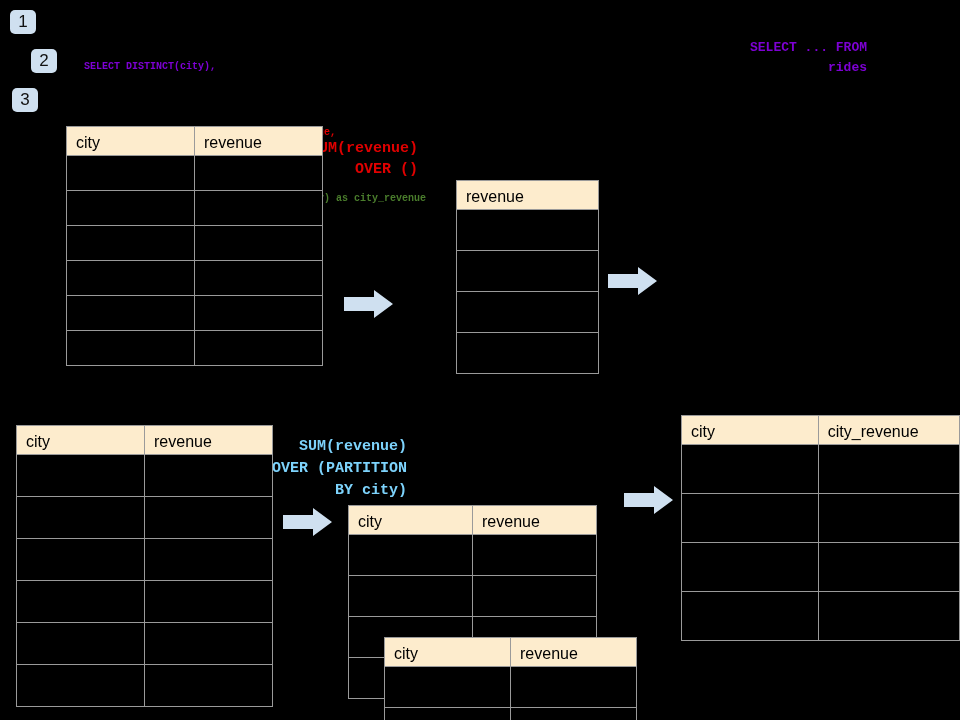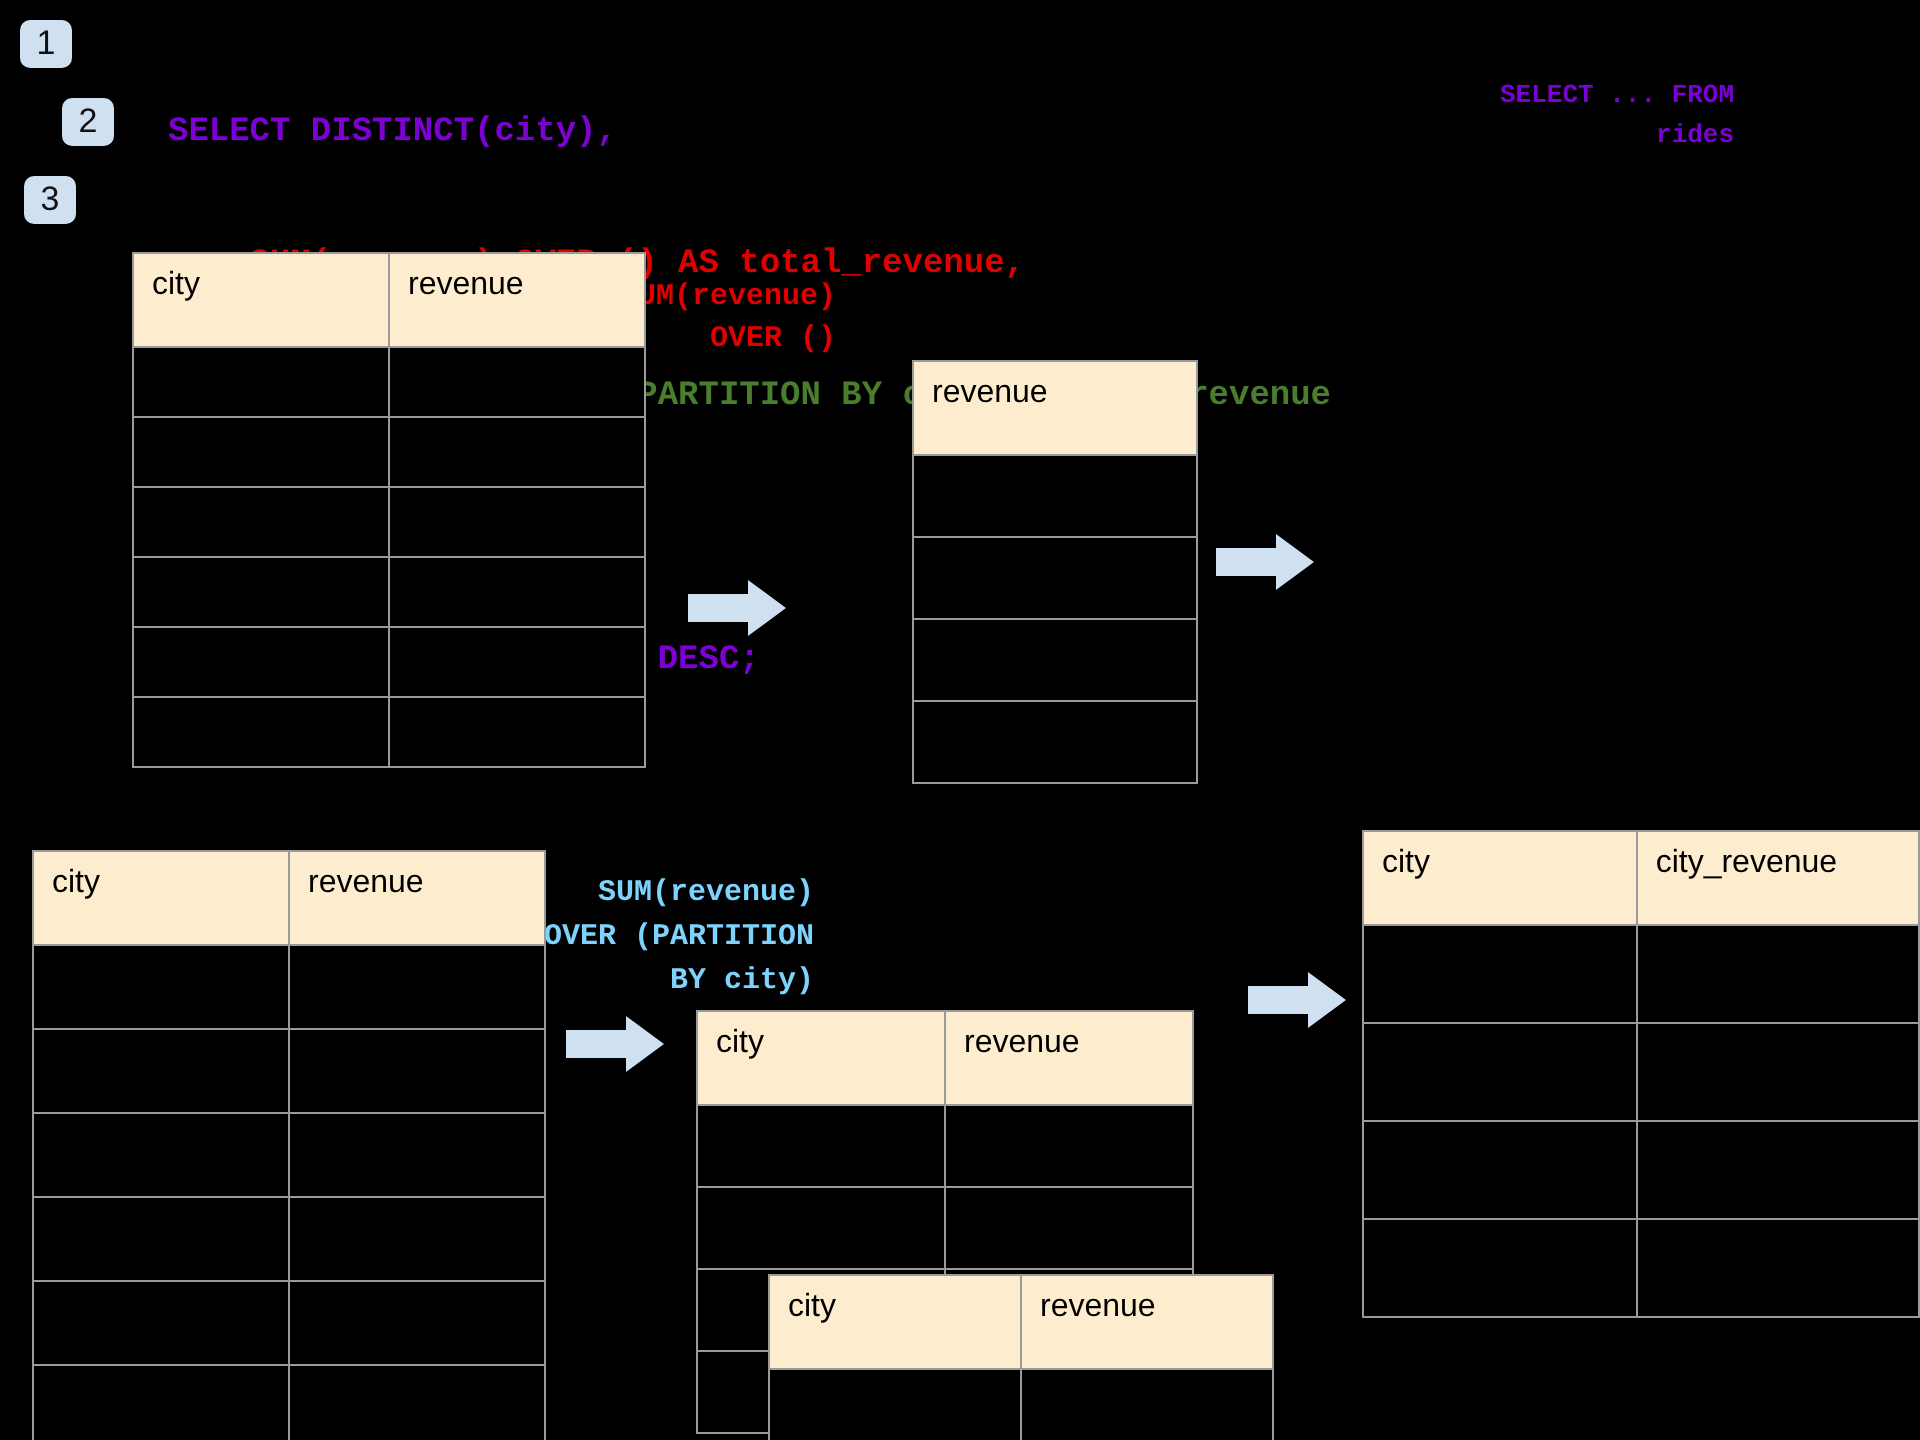--- a/index.html
+++ b/index.html
@@ -32,21 +32,21 @@
   #badge-1 { left: 10px; top: 10px; }
   #badge-2 { left: 31px; top: 49px; }
   #badge-3 { left: 12px; top: 88px; }
 
   
   .sql-block {
     position: absolute;
     left: 84px;
     top: 12px;
     font-family: "Liberation Mono", monospace;
-    font-size: 17px;
+    font-size: 10px;
     line-height: 22px;
     white-space: pre;
     font-weight: bold;
     letter-spacing: 0px;
   }
   .sql-line { white-space: pre; }
   .c-purple { color: #7d00d4; }
   .c-red    { color: #e00000; }
   .c-green  { color: #4a7d2c; }
 
@@ -92,21 +92,21 @@
     padding: 0;
     margin: 0;
   }
   .tbl th {
     background: #fdeccd;
     color: #000000;
     font-family: "Liberation Sans", sans-serif;
     font-weight: normal;
     font-size: 16px;
     text-align: left;
-    padding: 4px 0 18px 9px;
+    padding: 4px 0 0 9px;
     height: 24px;
     margin-left: 40px;
   }
   .tbl td {
     background: #000000;
     height: 36px;
   }
 
   
   #table-source-top   { left: 66px;  top: 126px; }

